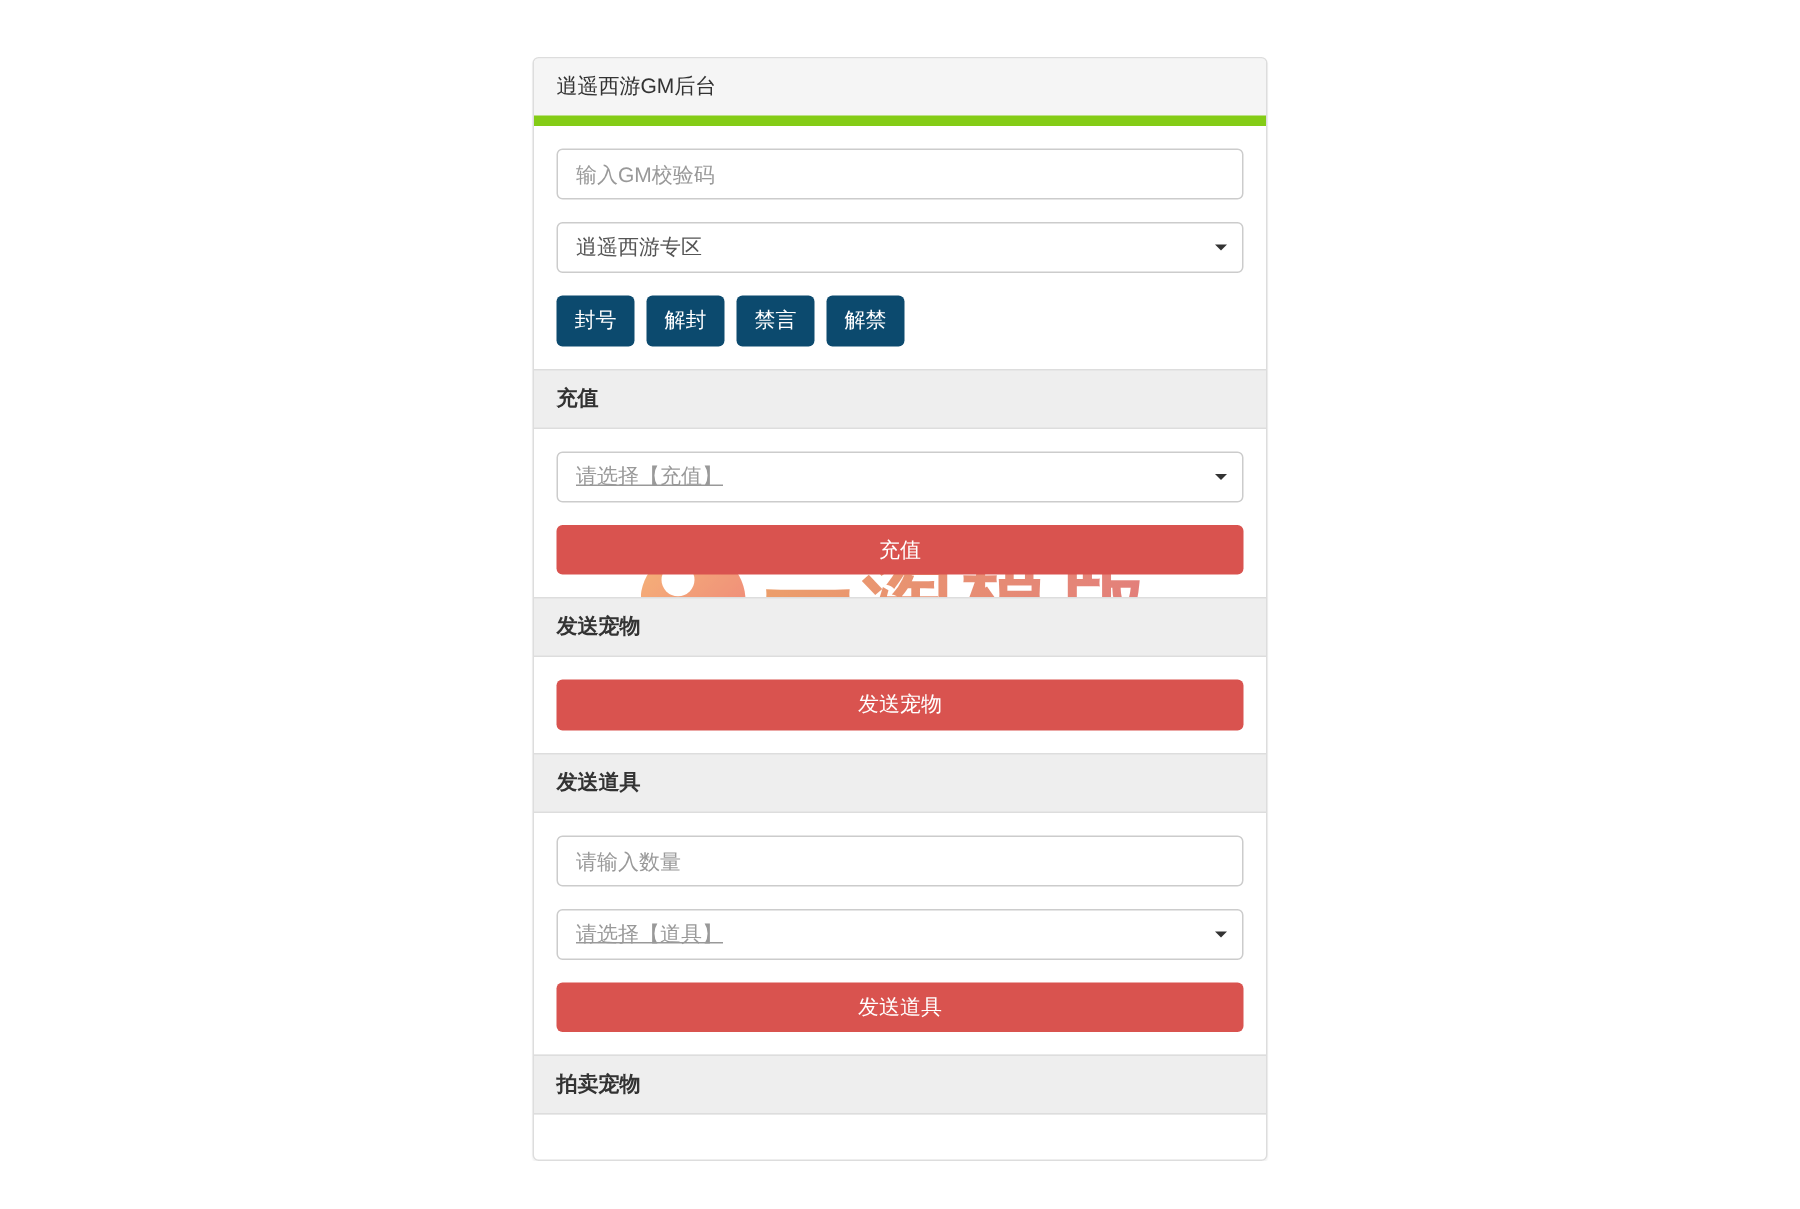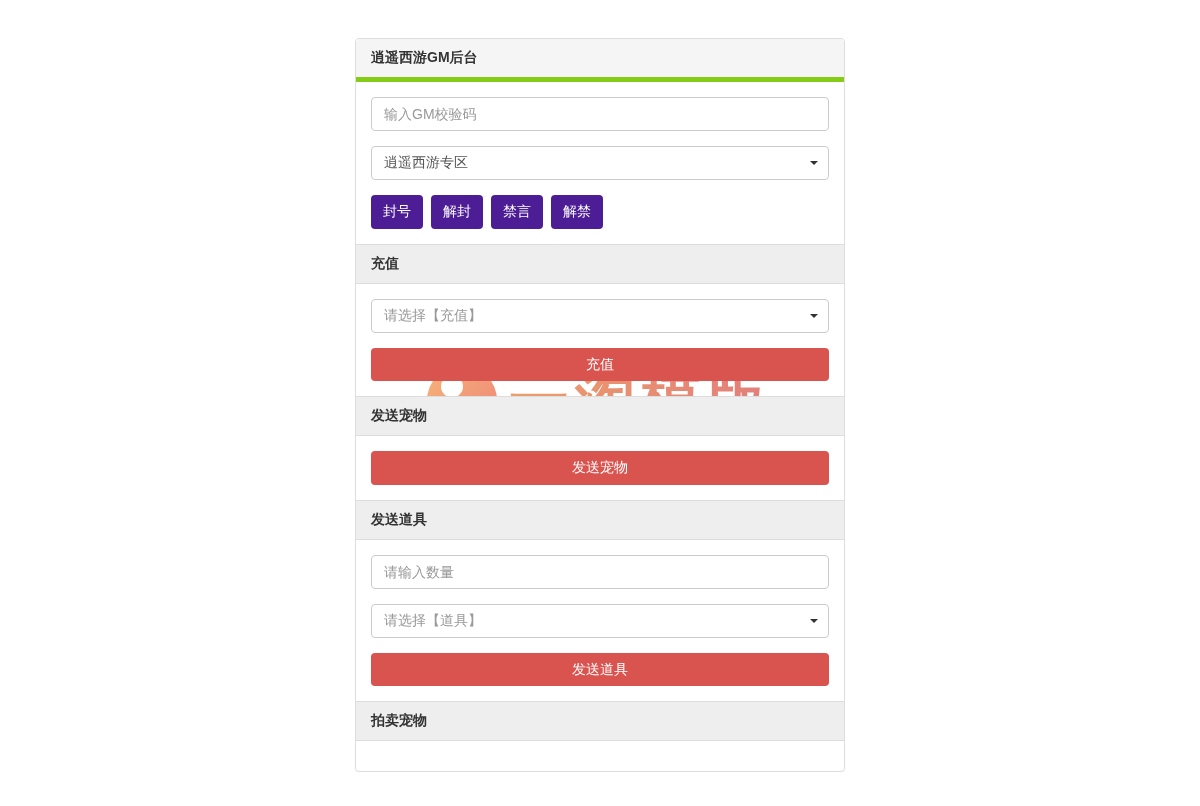--- a/index.html
+++ b/index.html
@@ -12,23 +12,23 @@
     .panel {
       width: 490px;
       margin: 38px auto 0;
       border: 1px solid #ddd;
       border-radius: 4px;
       box-shadow: 0 1px 1px rgba(0,0,0,0.05);
       overflow: hidden;
     }
     .panel-header {
       background: #f5f5f5;
-      border-bottom: 5px solid #84cc16;
+      border-bottom: 7px solid #84cc16;
       padding: 10px 15px;
-      font-weight: bold;
+      font-weight: normal;
       font-size: 14px;
       color: #333;
     }
     .panel-body {
       padding: 15px;
     }
     .form-group {
       margin-bottom: 15px;
     }
     .form-group:last-child {
@@ -53,21 +53,21 @@
       border: 1px solid #ccc;
       border-radius: 4px;
       background: #fff;
       cursor: pointer;
       display: flex;
       align-items: center;
       padding: 6px 27px 6px 12px;
       font-size: 14px;
       color: #555;
     }
-    .select-wrap.placeholder { color: #999; }
+    .select-wrap.placeholder { color: #999; text-decoration: underline; }
     .select-wrap .caret {
       position: absolute;
       right: 10px;
       top: 50%;
       margin-top: -2px;
       width: 0;
       height: 0;
       border-left: 4px solid transparent;
       border-right: 4px solid transparent;
       border-top: 4px solid #333;
@@ -81,21 +81,21 @@
       align-items: center;
       justify-content: center;
       border: none;
       border-radius: 4px;
       font-size: 14px;
       cursor: pointer;
       padding: 7px 12px;
       color: #fff;
       line-height: 1.4;
     }
-    .btn-primary { background: #4c1d95; }
+    .btn-primary { background: #0c4a6e; }
     .btn-danger { background: #d9534f; }
     .btn-block { width: 100%; }
     .section-header {
       margin: 0 -15px 15px;
       padding: 10px 15px;
       background: #eee;
       font-weight: bold;
       font-size: 14px;
       color: #333;
       border-top: 1px solid #ddd;

